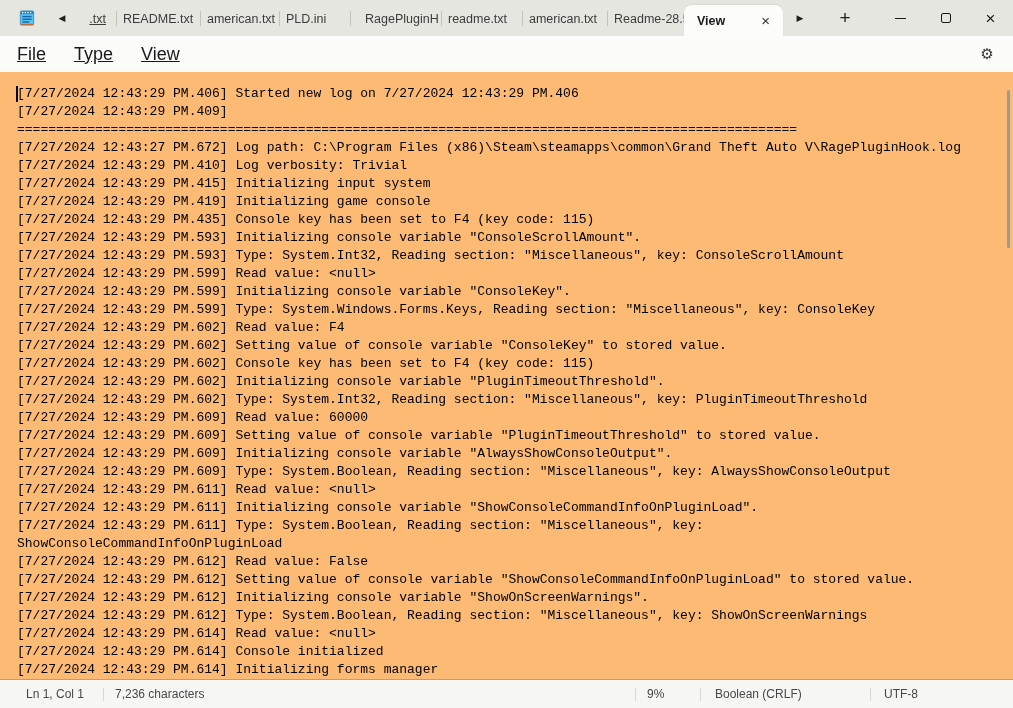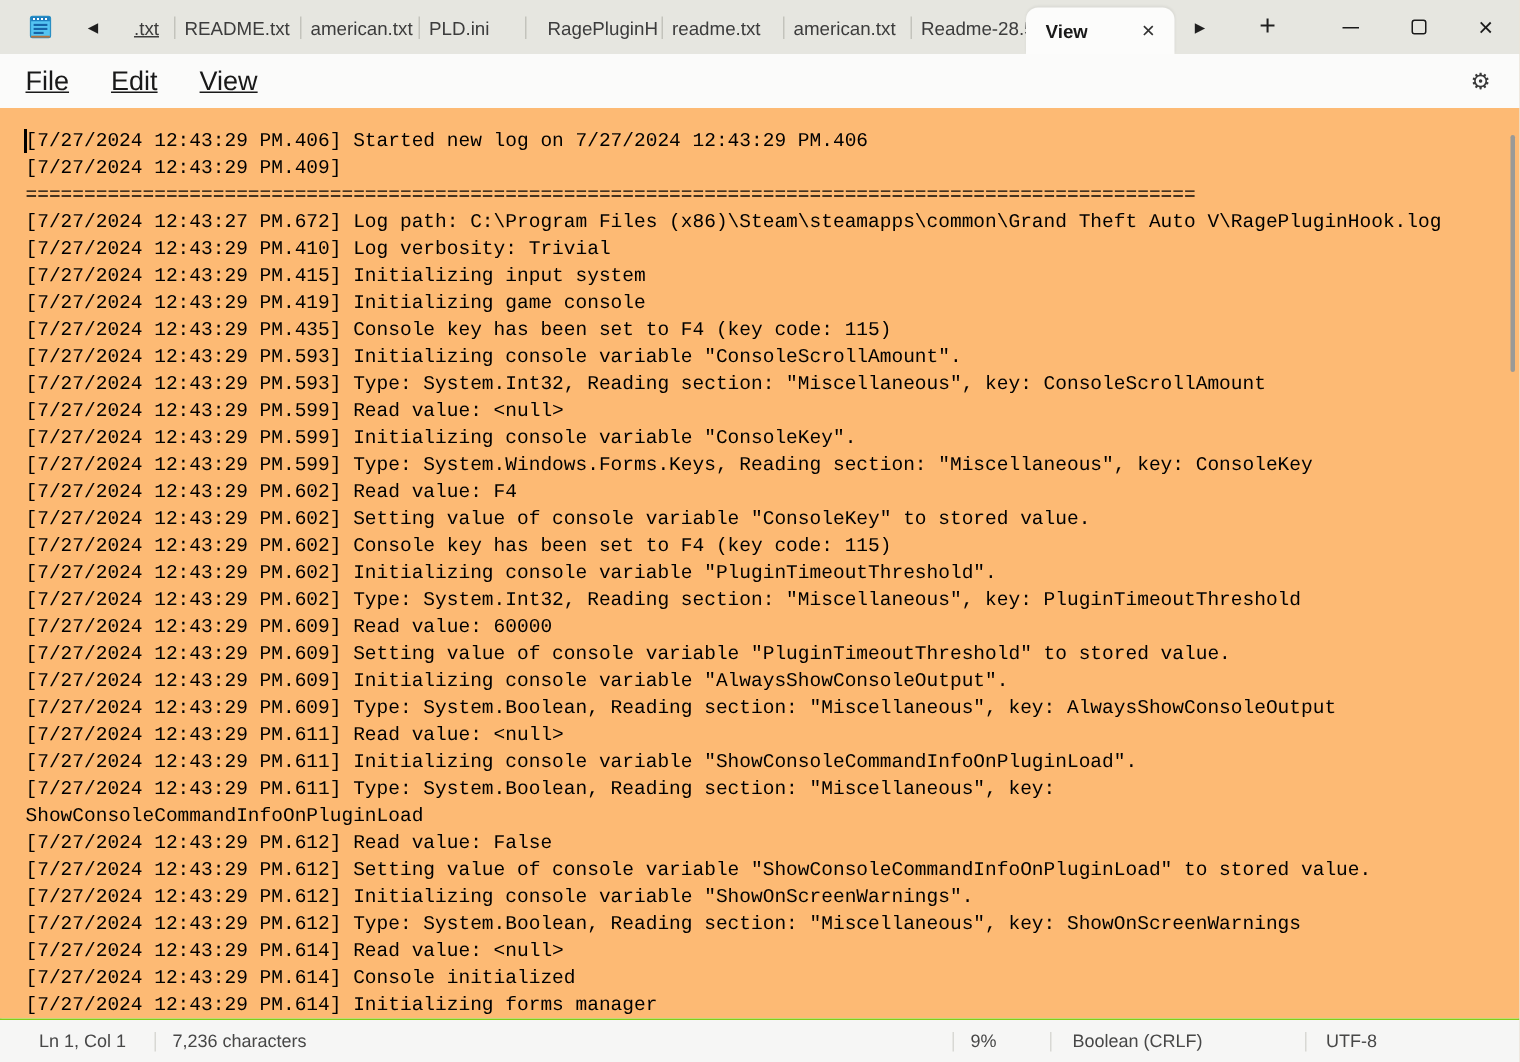--- a/index.html
+++ b/index.html
@@ -132,21 +132,21 @@
     <div class="winctl">
       <div class="glyph-max"></div>
     </div>
     <div class="winctl">
       <span class="glyph-close">×</span>
     </div>
   </div>
 
   <div class="menubar">
     <div class="menu-item">File</div>
-    <div class="menu-item">Edit</div>
+    <div class="menu-item">Type</div>
     <div class="menu-item">View</div>
     <div class="gear-btn">
       <span>⚙</span>
     </div>
   </div>
 
   <div class="editor">
     <pre>[7/27/2024 12:43:29 PM.406] Started new log on 7/27/2024 12:43:29 PM.406
 [7/27/2024 12:43:29 PM.409]
 ====================================================================================================

